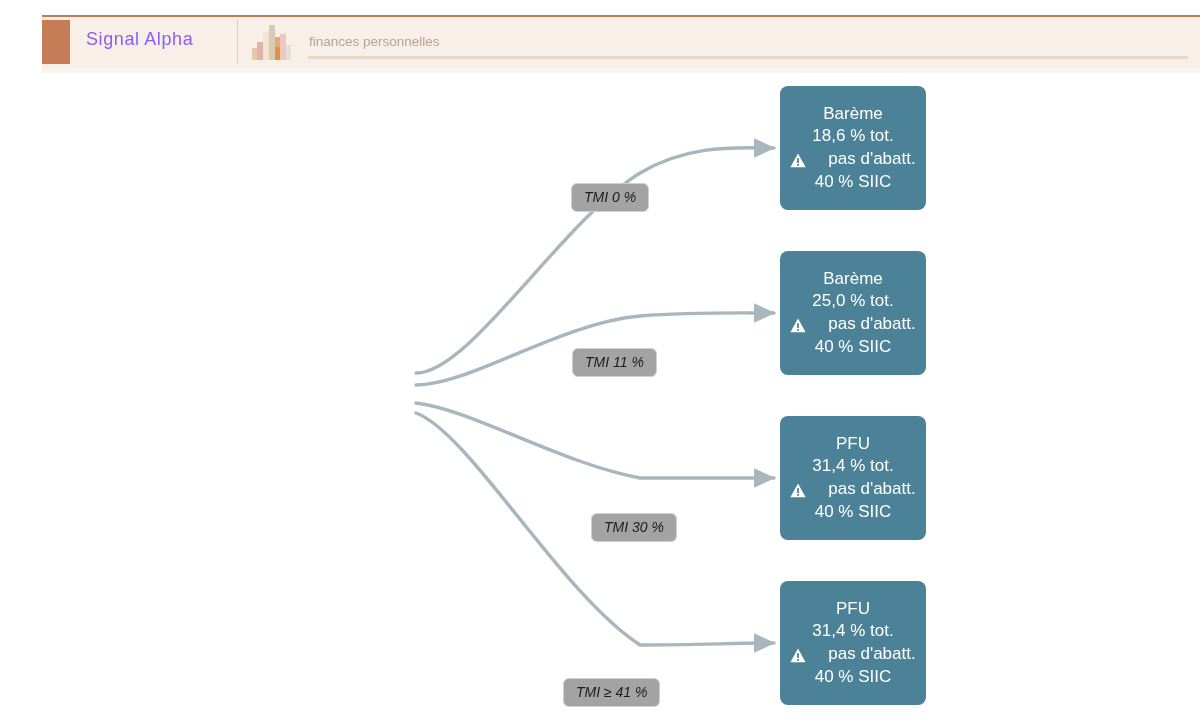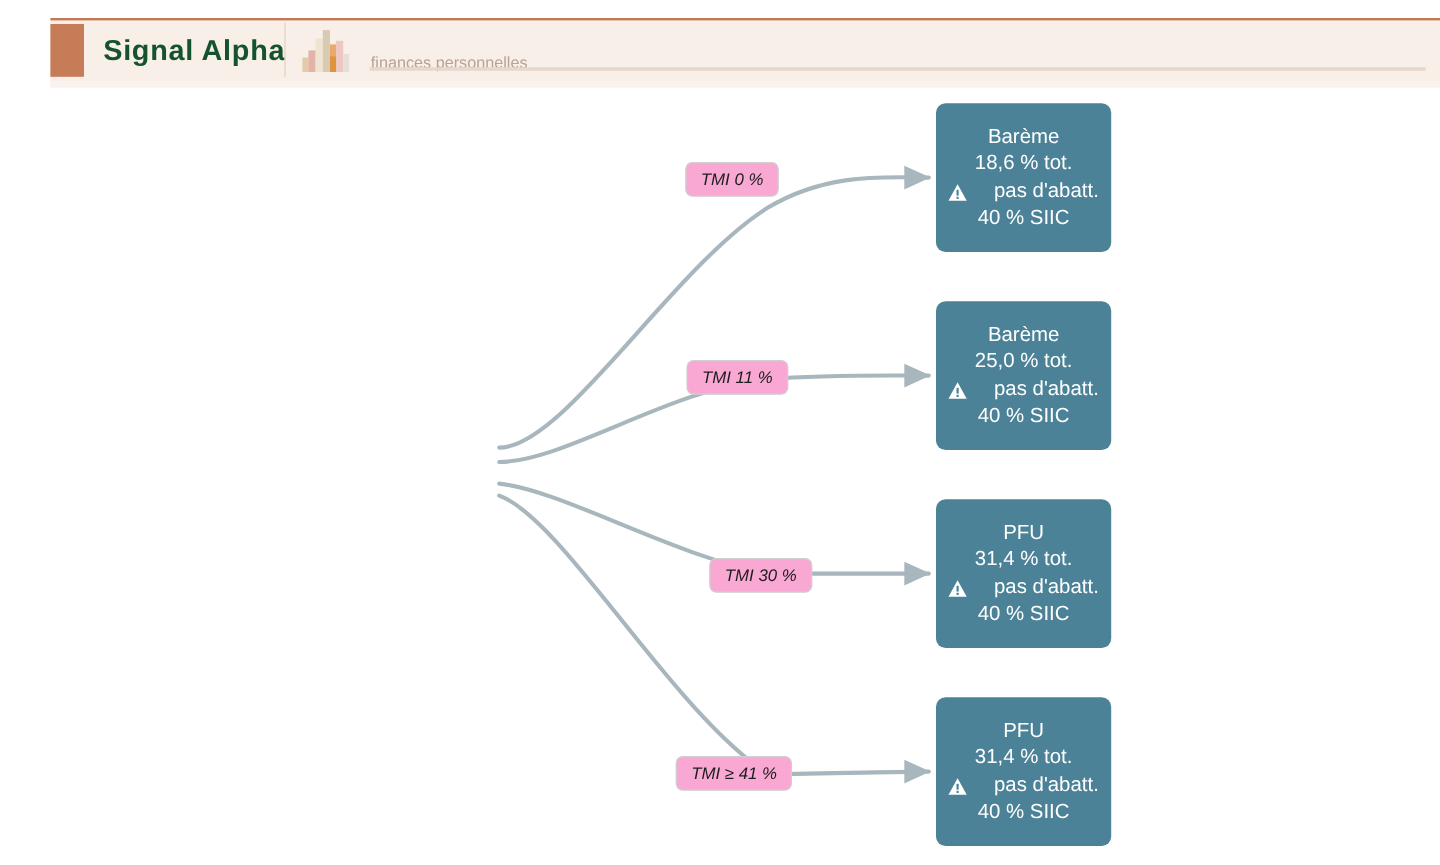--- a/index.html
+++ b/index.html
@@ -31,23 +31,23 @@
     left: 42px;
     top: 20px;
     width: 28px;
     height: 44px;
     background: #c67c56;
   }
   #brand-title {
     position: absolute;
     left: 86px;
     top: 29px;
-    font-size: 24px;
-    font-weight: bold;
-    color: #14532d;
+    font-size: 18px;
+    font-weight: normal;
+    color: #8b5cf6;
     letter-spacing: 0.6px;
     white-space: nowrap;
   }
   #header-divider {
     position: absolute;
     left: 237px;
     top: 19px;
     width: 1px;
     height: 45px;
     background: #e4cdbf;
@@ -59,21 +59,20 @@
     width: 42px;
     height: 40px;
   }
   #header-subtitle {
     position: absolute;
     left: 309px;
     top: 34px;
     font-size: 13.5px;
     color: #b9a193;
     white-space: nowrap;
-    margin-top: 11px;
   }
   #header-underline {
     position: absolute;
     left: 308px;
     top: 56px;
     width: 880px;
     height: 3px;
     background: #e7d8cb;
   }
   #header-bottom-shadow {
@@ -146,30 +145,31 @@
   .warn-icon {
     display: inline-block;
     width: 16px;
     height: 15px;
     flex: none;
   }
 
   
   .edge-label {
     position: absolute;
-    background: #f9a8d4;
+    background: #a3a3a3;
     border: 1px solid #cfcfcf;
     border-radius: 6px;
     font-size: 14px;
     font-style: italic;
     color: #1c1c1c;
     padding: 5px 12px 6px 12px;
     white-space: nowrap;
     box-sizing: border-box;
     text-align: center;
+    margin-top: 48px;
   }
   #edge-label-0 { left: 571px; top: 62px; }
   #edge-label-1 { left: 572px; top: 227px; }
   #edge-label-2 { left: 591px; top: 392px; }
   #edge-label-3 { left: 563px; top: 557px; text-align: center; }
 </style>
 </head>
 <body>
 
 <div id="header-bar"></div>

